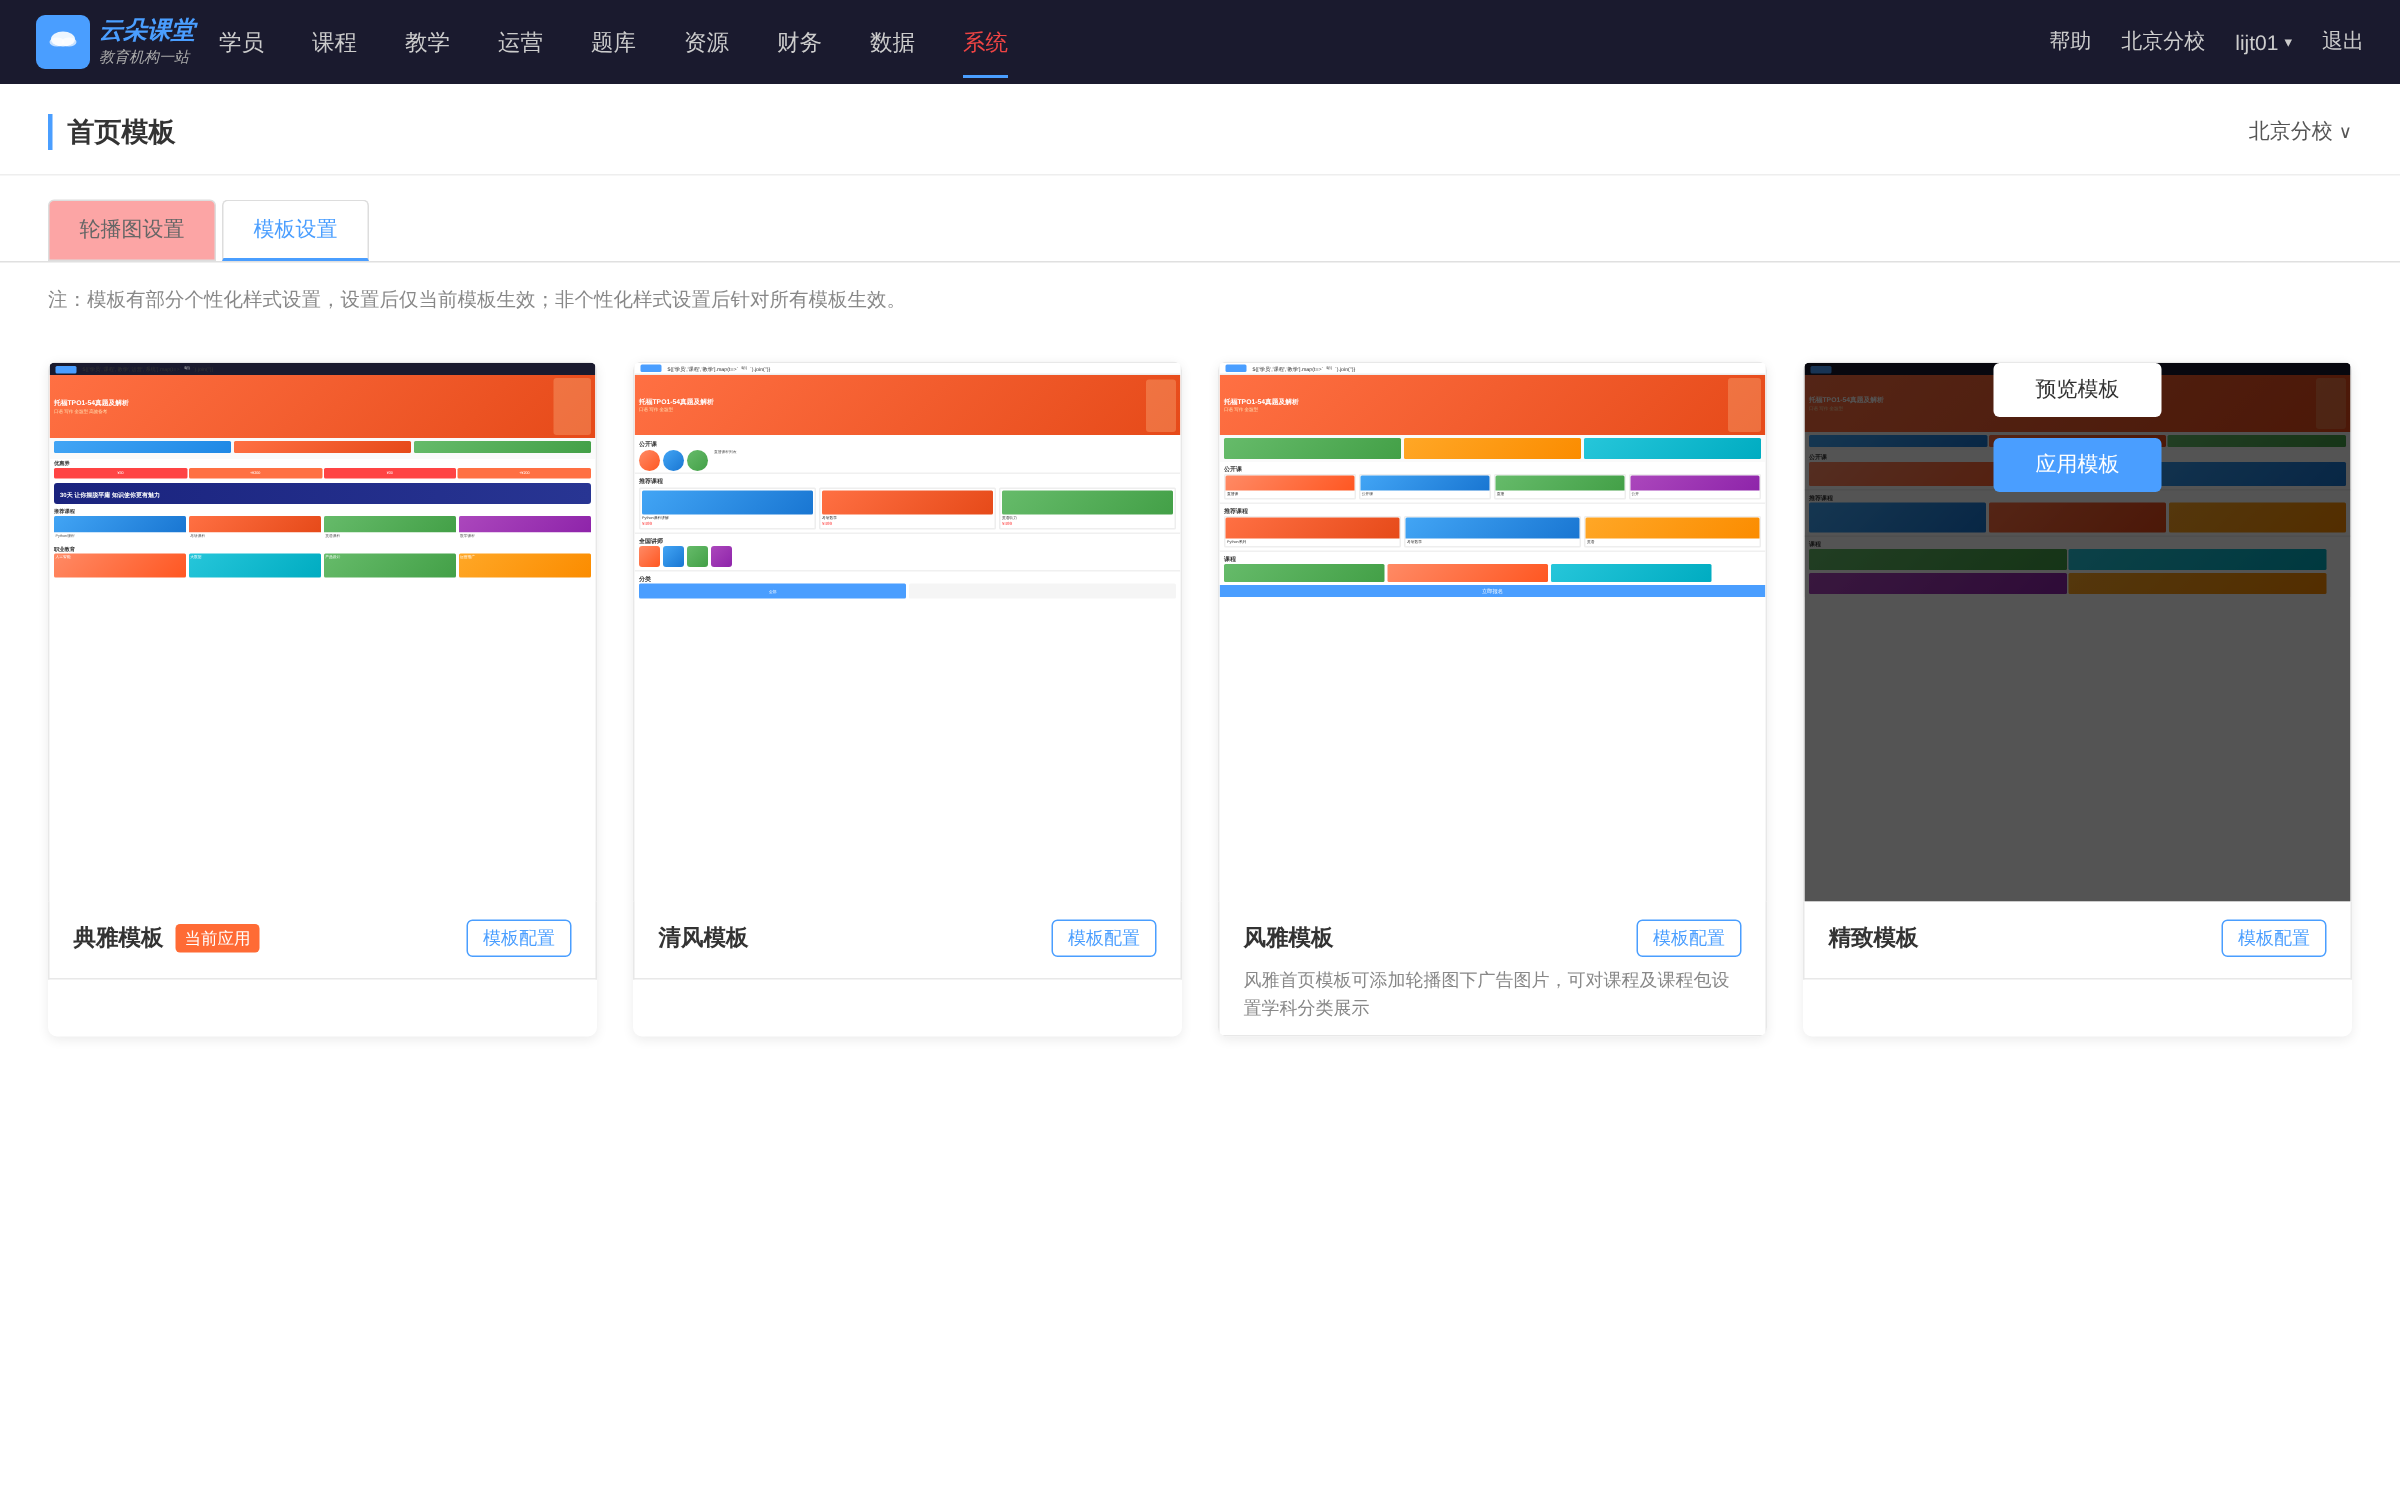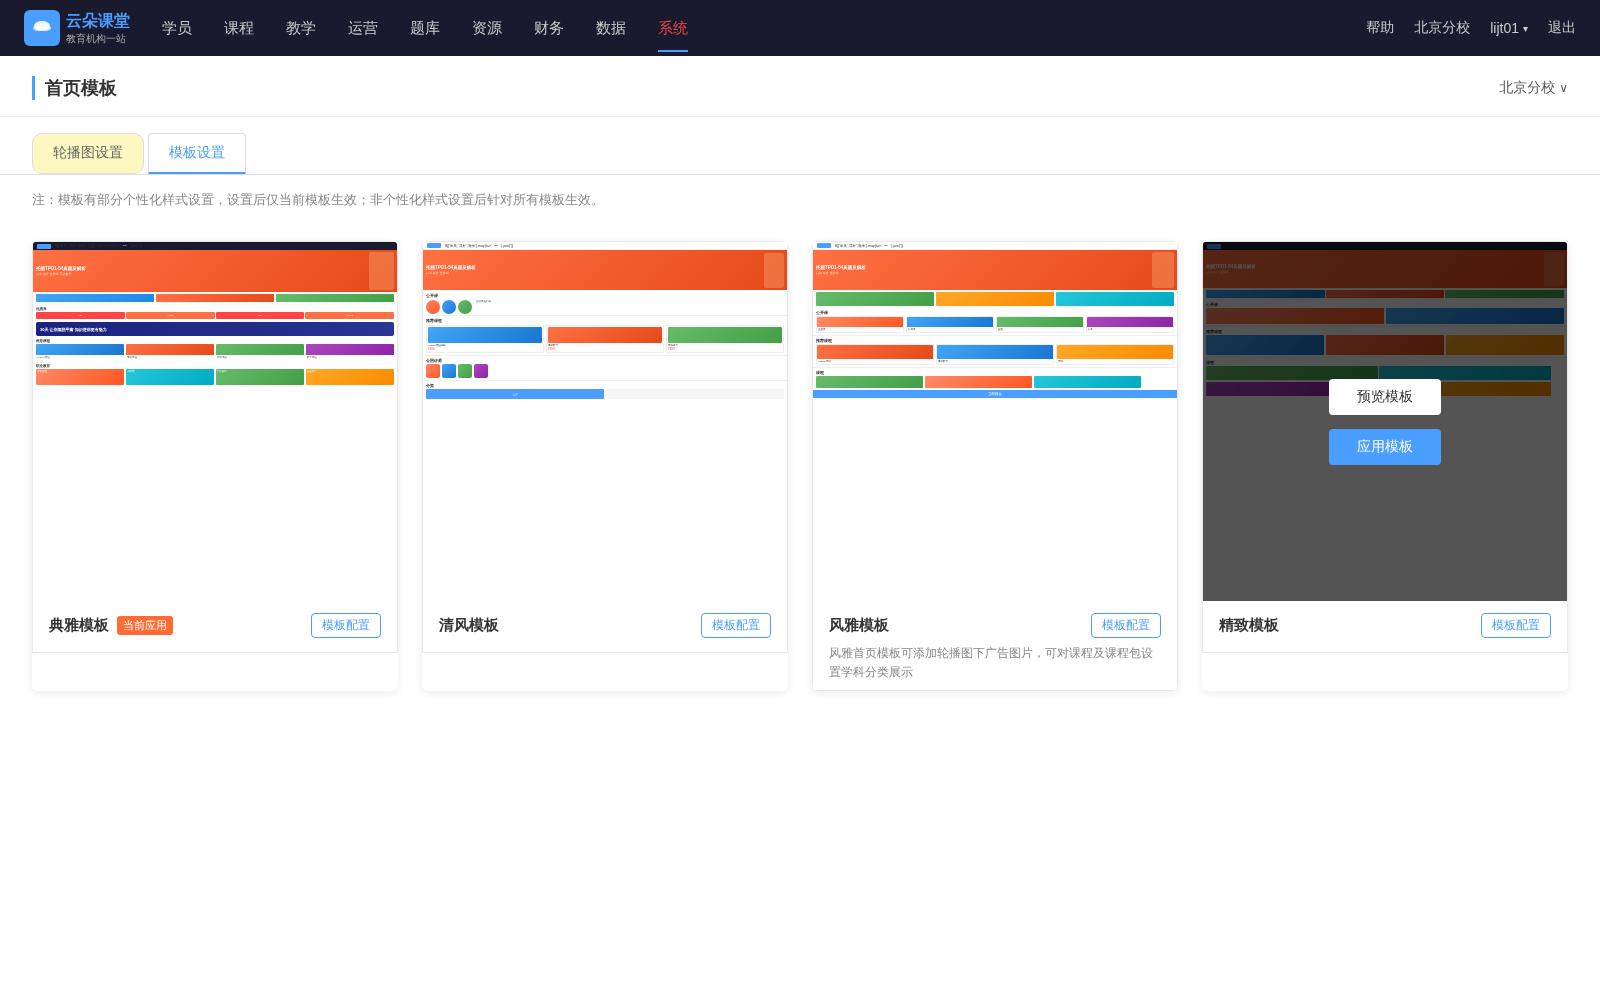--- a/index.html
+++ b/index.html
@@ -1,20 +1,20 @@
 <!DOCTYPE html>
 <html><head>
   <meta charset="utf-8">
   <style>
     * { box-sizing: border-box; margin: 0; padding: 0; }
     body { font-family: "PingFang SC", "Microsoft YaHei", sans-serif; background: #f5f5f5; color: #333; font-size: 14px; }
 
     
     .nav { background: #1a1a2e; height: 56px; display: flex; align-items: center; padding: 0 24px; }
-    .nav-logo { display: flex; align-items: center; margin-right: 32px; }
+    .nav-logo { display: flex; align-items: center; margin-right: 16px; font-style: italic; }
     .nav-logo-icon { width: 36px; height: 36px; background: #4a9eff; border-radius: 6px; display: flex; align-items: center; justify-content: center; color: white; font-size: 18px; font-weight: bold; margin-right: 6px; }
     .nav-logo-text { color: white; font-size: 12px; line-height: 1.3; }
     .nav-logo-text .brand { font-size: 16px; font-weight: bold; color: #4a9eff; }
     .nav-menu { display: flex; gap: 32px; flex: 1; }
     .nav-menu-item { color: #ccc; font-size: 15px; cursor: pointer; padding: 4px 0; position: relative; }
     .nav-menu-item.active { color: #ef4444; }
     .nav-menu-item.active::after { content: ''; position: absolute; bottom: -10px; left: 0; right: 0; height: 2px; background: #4a9eff; }
     .nav-right { display: flex; align-items: center; gap: 20px; color: #ccc; font-size: 14px; }
     .nav-right span { cursor: pointer; }
     .nav-user { display: flex; align-items: center; gap: 4px; }
@@ -24,21 +24,21 @@
     .page { background: white; min-height: calc(100vh - 56px); }
     .page-header { display: flex; align-items: center; justify-content: space-between; padding: 20px 32px 16px; border-bottom: 1px solid #eee; }
     .page-title { font-size: 18px; font-weight: 600; color: #333; border-left: 3px solid #4a9eff; padding-left: 10px; }
     .page-branch { font-size: 14px; color: #555; cursor: pointer; display: flex; align-items: center; gap: 4px; }
     .page-branch-arrow { font-size: 12px; }
 
     
     .tabs { display: flex; padding: 16px 32px 0; border-bottom: 1px solid #e0e0e0; }
     .tab { padding: 10px 20px; cursor: pointer; font-size: 14px; color: #666; border: 1px solid #ddd; background: white; margin-right: 4px; border-radius: 4px 4px 0 0; }
     .tab.active { color: #4a9eff; border-bottom: 2px solid #4a9eff; border-top: 1px solid #ddd; background: white; font-weight: 500; }
-    .tab:not(.active) { background: #fef9c3; border-radius: 10px; }
+    .tab:not(.active) { background: #fca5a5; }
 
     
     .note { padding: 16px 32px; color: #888; font-size: 13px; }
 
     
     .template-grid { display: grid; grid-template-columns: repeat(4, 1fr); gap: 24px; padding: 16px 32px 40px; }
 
     
     .template-card { background: white; border-radius: 6px; box-shadow: 0 2px 8px rgba(0,0,0,0.08); overflow: hidden; }
     .card-preview { position: relative; height: 360px; overflow: hidden; border: 1px solid #e8e8e8; border-bottom: none; cursor: pointer; }
@@ -390,21 +390,21 @@
             <div style="font-size:4px;font-weight:bold;color:#333;margin-bottom:1px;">课程</div>
             <div style="display:flex;gap:1px;flex-wrap:wrap;">
               <div style="width:48%;height:14px;background:linear-gradient(135deg,#66bb6a,#43a047);border-radius:1px;margin-bottom:1px;"></div>
               <div style="width:48%;height:14px;background:linear-gradient(135deg,#26c6da,#00acc1);border-radius:1px;margin-bottom:1px;"></div>
               <div style="width:48%;height:14px;background:linear-gradient(135deg,#ab47bc,#8e24aa);border-radius:1px;"></div>
               <div style="width:48%;height:14px;background:linear-gradient(135deg,#ffa726,#fb8c00);border-radius:1px;"></div>
             </div>
           </div>
         </div>
 
-        <div style="position:absolute;top:0;left:0;right:0;bottom:0;background:rgba(0,0,0,0.45);display:flex;flex-direction:column;align-items:center;justify-content:center;gap:14px;z-index:10;">
+        <div style="position:absolute;top:0;left:0;right:0;bottom:0;background:rgba(0,0,0,0.45);display:flex;flex-direction:column;align-items:center;gap:14px;z-index:10;">
           <button class="overlay-btn preview" style="padding:9px 28px;font-size:14px;border-radius:4px;background:white;color:#333;border:none;cursor:pointer;font-weight:500;">预览模板</button>
           <button class="overlay-btn apply" style="padding:9px 28px;font-size:14px;border-radius:4px;background:#4a9eff;color:white;border:none;cursor:pointer;font-weight:500;">应用模板</button>
         </div>
       </div>
       <div class="card-footer">
         <div class="card-title-row">
           <span class="card-name">精致模板</span>
           <button class="config-btn">模板配置</button>
         </div>
       </div>

